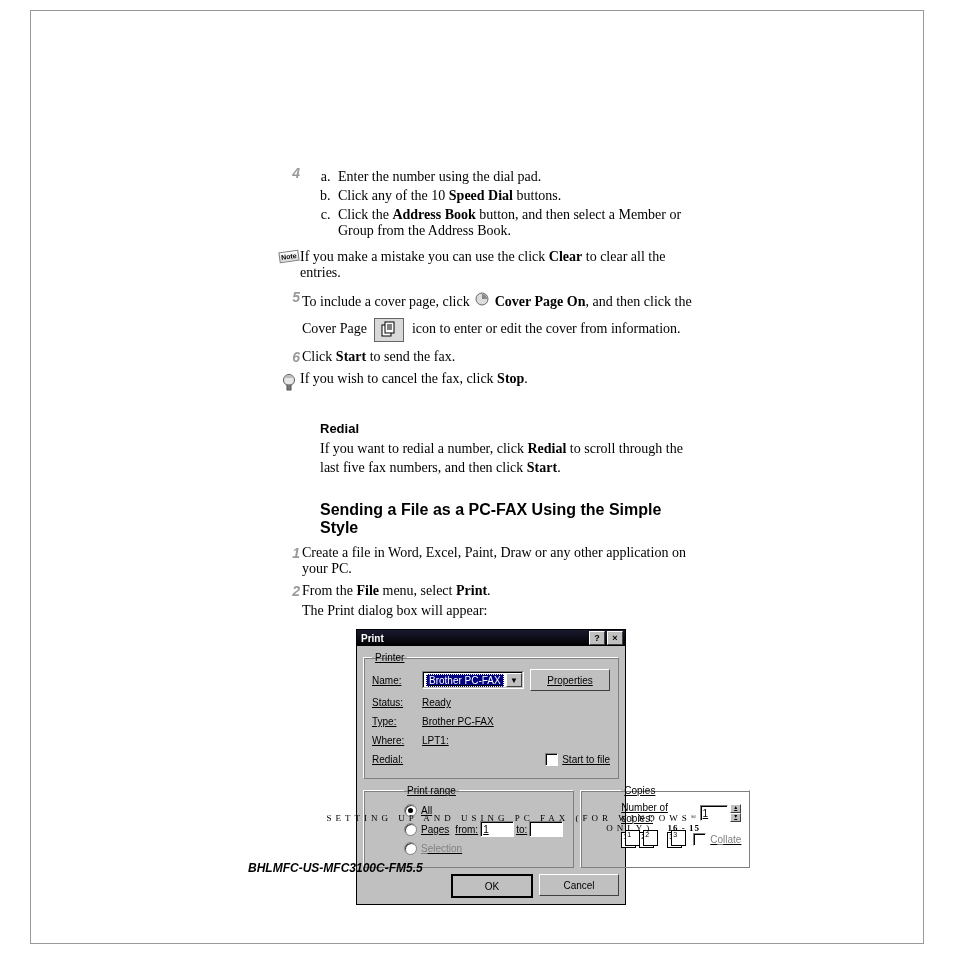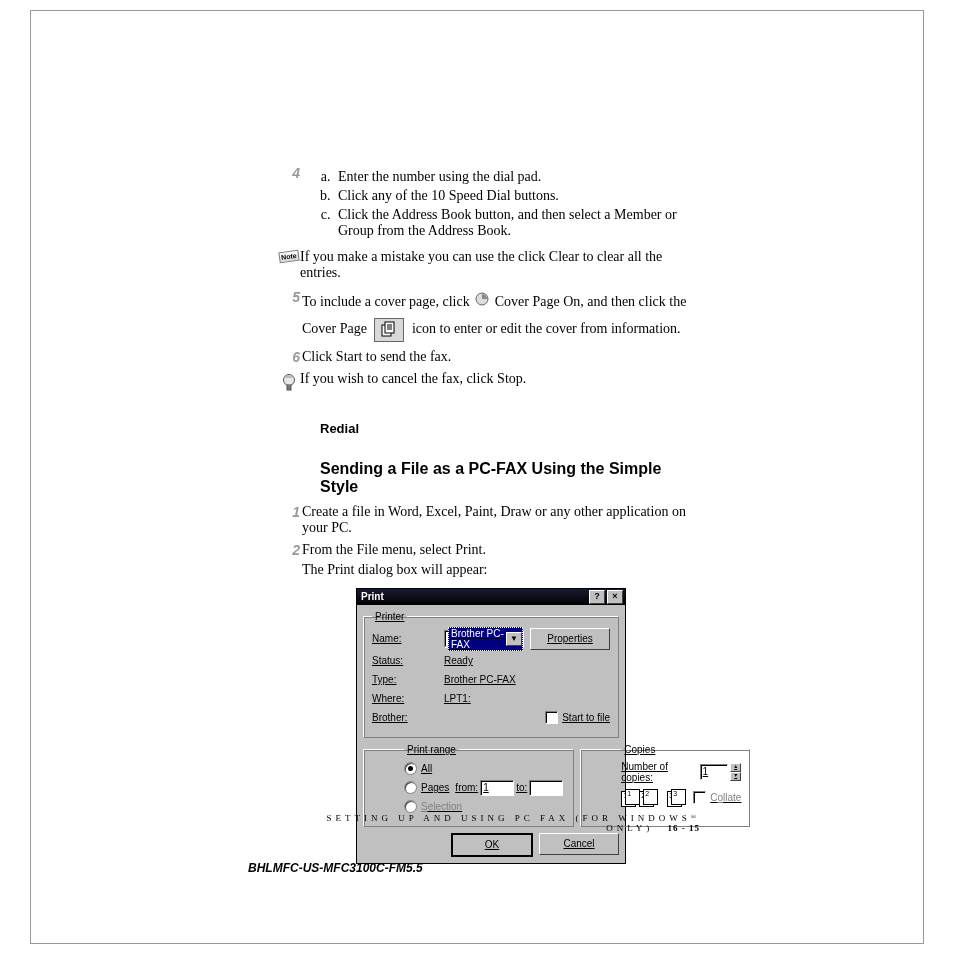--- a/index.html
+++ b/index.html
@@ -86,21 +86,21 @@
     display:inline-block;
     width:28px;
     height:22px;
     background:#d9d9d9;
     border:1px solid #666;
     vertical-align: middle;
     margin:0 4px;
     position:relative;
   }
   .page-icon-btn svg{position:absolute;left:5px;top:2px;}
-  b { font-weight: normal; }
+  b { font-weight: bold; }
   .subhead {
     font-family: Arial, Helvetica, sans-serif;
     font-weight: bold;
     font-size: 13px;
     margin-top: 26px;
     margin-bottom: 4px;
     margin-left: 20px;
   }
   .para {
     margin: 0 0 4px 20px;
@@ -147,21 +147,21 @@
     border:1px solid #808080;
     border-top-color:#fff;
     border-left-color:#fff;
     box-shadow: inset 1px 1px #808080;
     margin:0 0 6px 0;
     padding:6px 8px 8px 8px;
     text-decoration:underline;
   }
   fieldset legend { padding:0 3px; }
   .frow { display:flex; align-items:center; margin-bottom:3px; min-height:16px;}
-  .frow .flabel{ width:72px;}
+  .frow .flabel{ width:50px;}
   .u { text-decoration: underline; }
   .dropdown {
     flex:1;height:16px;background:#fff;border:1px solid #808080;
     border-right-color:#fff;border-bottom-color:#fff;
     box-shadow: inset -1px -1px #c0c0c0, inset 1px 1px #000;
     display:flex;align-items:center;position:relative;padding-left:3px;
   }
   .dropdown .sel{background:#000080;color:#fff;border:1px dotted #fff;padding:0 2px;font-size:10px;}
   .dropdown .dd-btn{
     position:absolute;right:1px;top:1px;width:14px;height:12px;
@@ -182,21 +182,21 @@
          margin-right:4px;display:inline-flex;align-items:center;justify-content:center;vertical-align:middle;}
   .radio.checked::after{content:"";width:5px;height:5px;background:#000;border-radius:50%;}
   .numbox{width:28px;height:14px;background:#fff;border:1px solid #808080;
           border-right-color:#fff;border-bottom-color:#fff;box-shadow:inset 1px 1px #000;
           display:inline-flex;align-items:center;padding:0 2px;margin:0 2px;}
   .spin{ width:12px;display:inline-flex;flex-direction:column;vertical-align:middle;}
   .spin div{height:7px;background:#c0c0c0;border:1px solid #fff;border-right-color:#404040;border-bottom-color:#404040;font-size:6px;line-height:5px;text-align:center;}
   .disabled{color:#808080;}
   .two-col{display:flex;gap:6px;}
   .two-col fieldset{flex:1;margin-bottom:0;padding-left:40px;}
-  .dlg-btns{display:flex;justify-content:flex-end;gap:6px;margin-top:6px;text-decoration:underline;}
+  .dlg-btns{display:flex;justify-content:flex-end;gap:6px;margin-top:6px;}
   .collate-icon{display:inline-block;width:40px;height:18px;position:relative;margin-right:6px;}
   .collate-icon .pg{position:absolute;width:12px;height:14px;background:#fff;border:1px solid #000;font-size:7px;text-align:left;padding-left:1px;}
 
   .footer-line{
     position:absolute;
     left:300px;
     top:813px;
     width:400px;
     font-family:"Times New Roman",serif;
     font-size:9px;
@@ -300,20 +300,26 @@
             <line x1="6" y1="16" x2="10" y2="16" stroke="#555"></line>
           </svg>
       </div>
       <div>
         <span>If you wish to cancel the fax, click </span>
         <b>Stop</b><span>.</span>
       </div>
     </div>
 
     <div class="subhead">Redial</div>
+    <p class="para">
+      <span>If you want to redial a number, click </span>
+      <b>Redial</b>
+      <span> to scroll through the last five fax numbers, and then click </span>
+      <b>Start</b><span>.</span>
+    </p>
 
     <div class="h2">Sending a File as a PC-FAX Using the Simple Style</div>
 
     <div class="step">
       <div class="step-num">1</div>
       <div class="step-body">Create a file in Word, Excel, Paint, Draw or any other application on your PC.</div>
     </div>
 
     <div class="step">
       <div class="step-num">2</div>
@@ -353,21 +359,21 @@
             </div>
           <div class="frow">
               <span class="flabel">Type:</span>
               <span>Brother PC-FAX</span>
             </div>
           <div class="frow">
               <span class="flabel">Where:</span>
               <span>LPT1:</span>
             </div>
           <div class="frow">
-            <span class="flabel">Brother:</span>
+            <span class="flabel">Redial:</span>
             <span style="flex:1"></span>
             <span class="chk"></span>
             <span><span>Start to fi</span><span class="u">l</span><span>e</span></span>
           </div>
         </fieldset>
 
         <div class="two-col">
           <fieldset>
             <legend>Print range</legend>
             <div class="frow">

